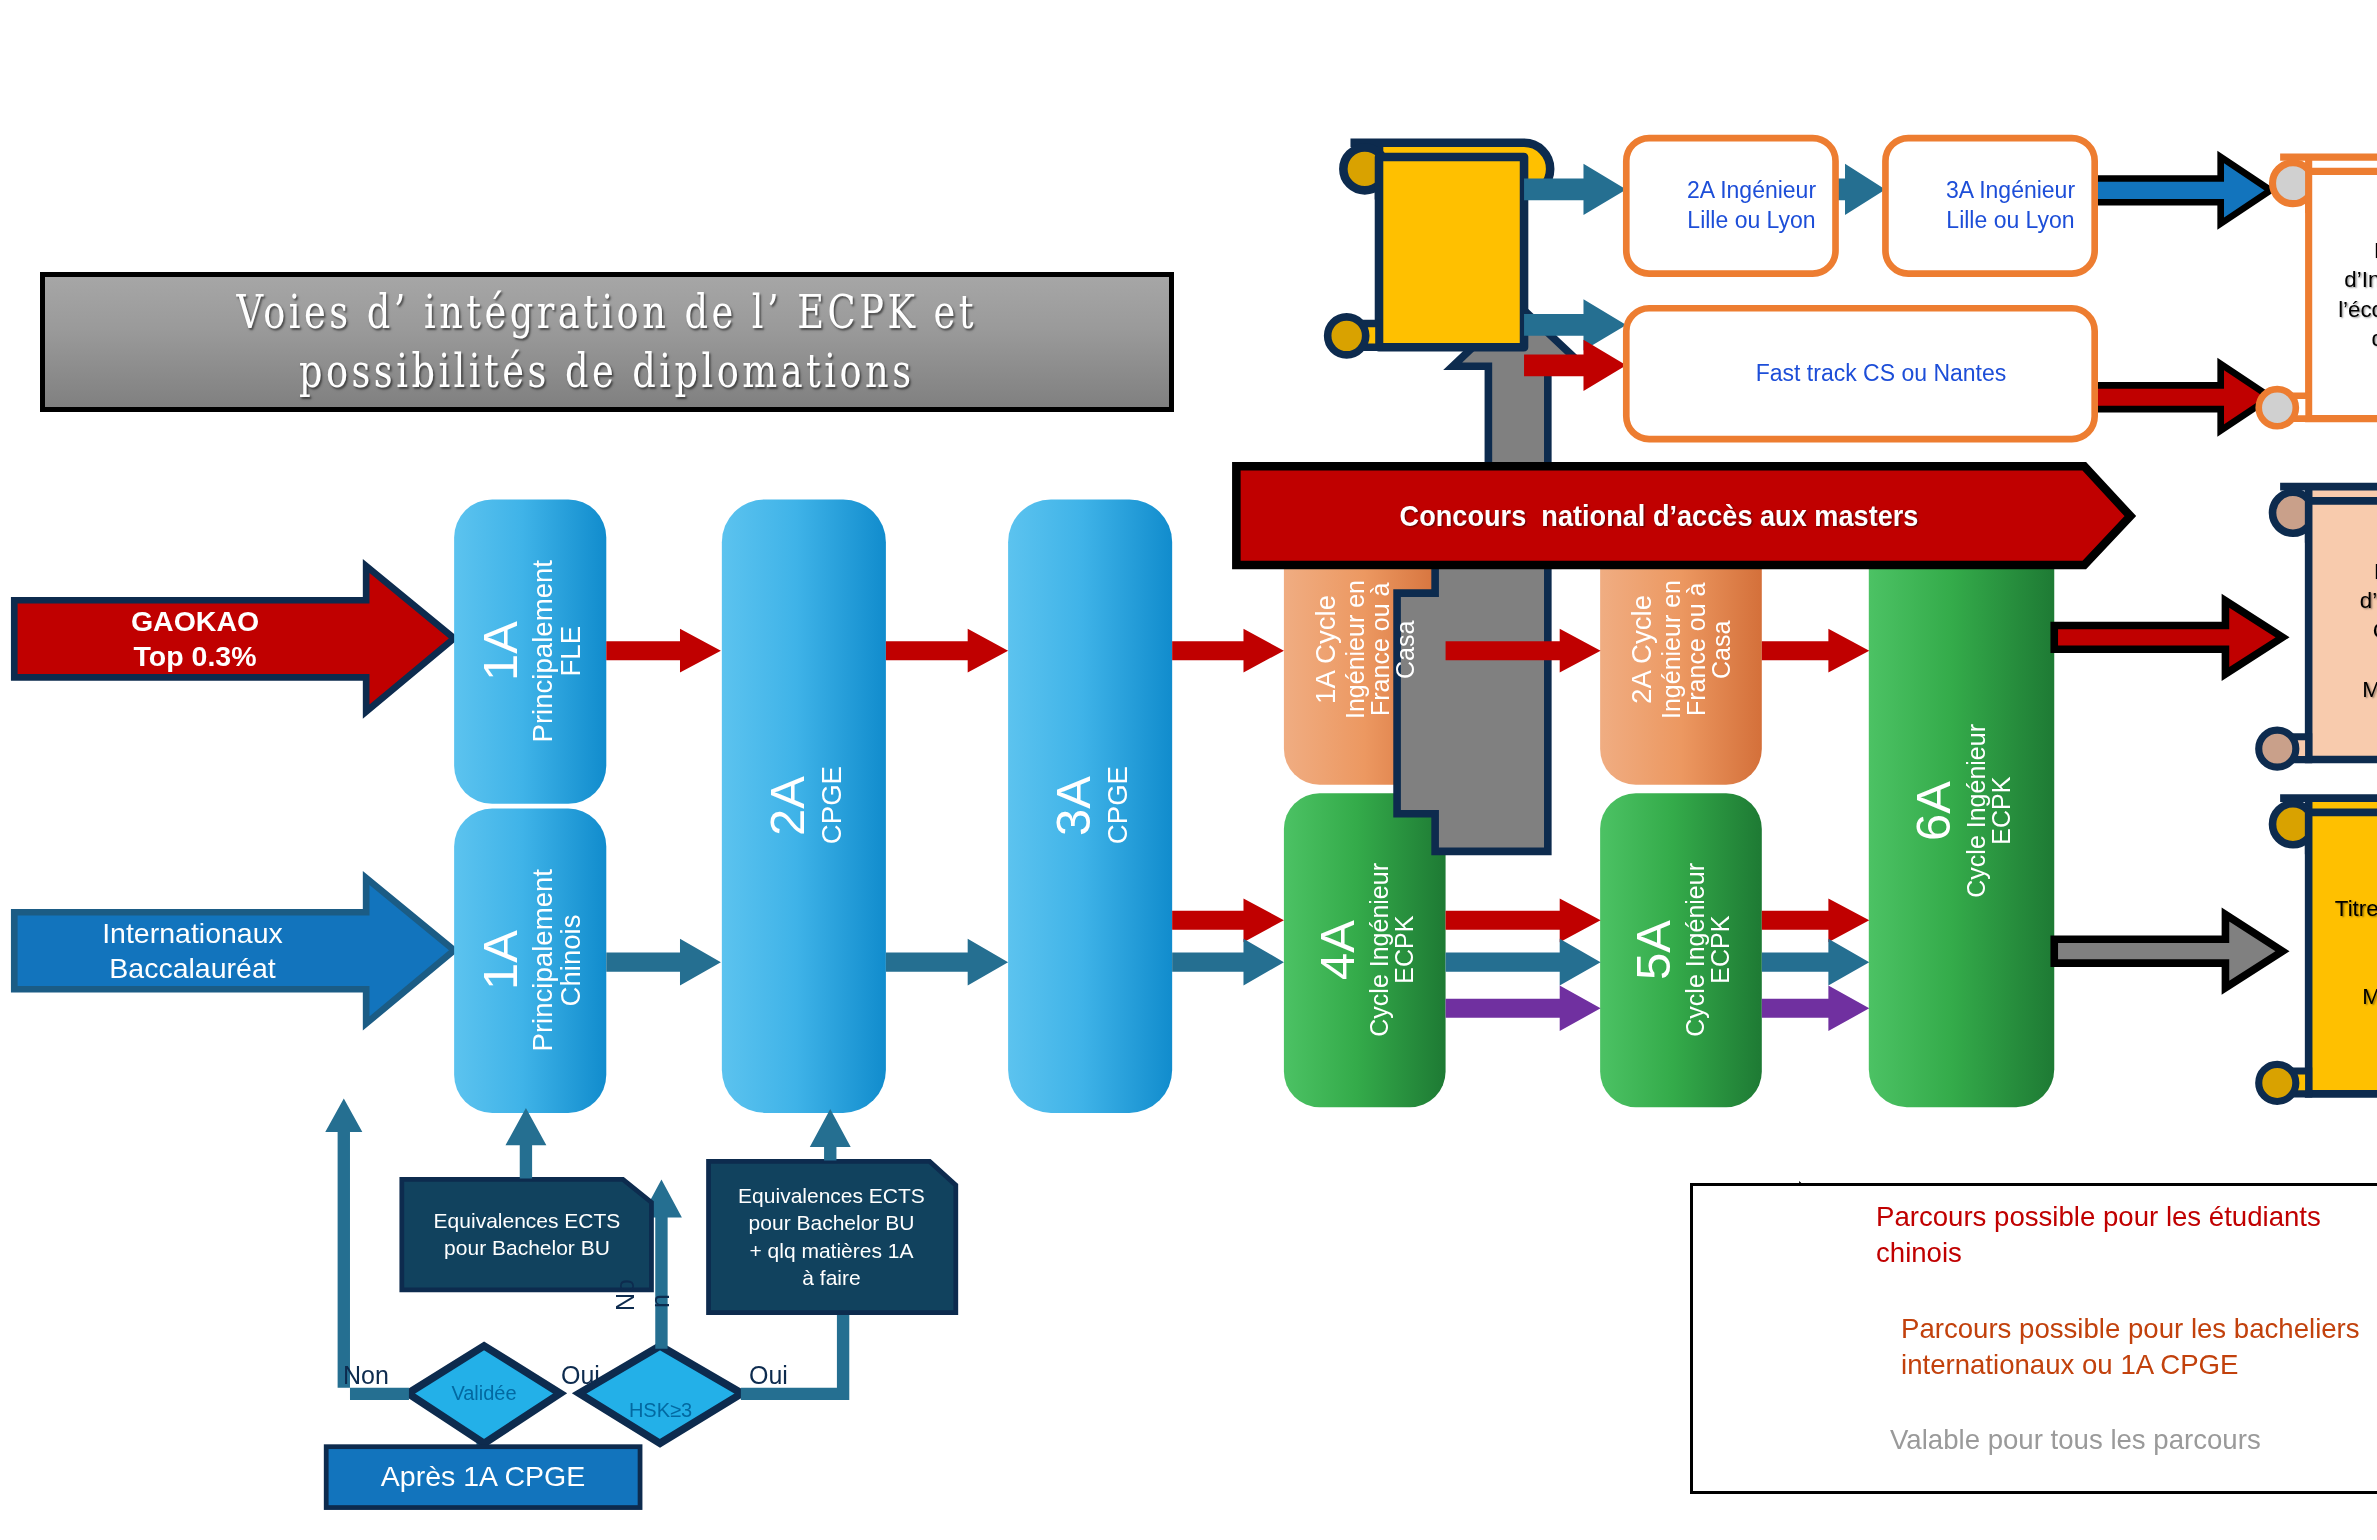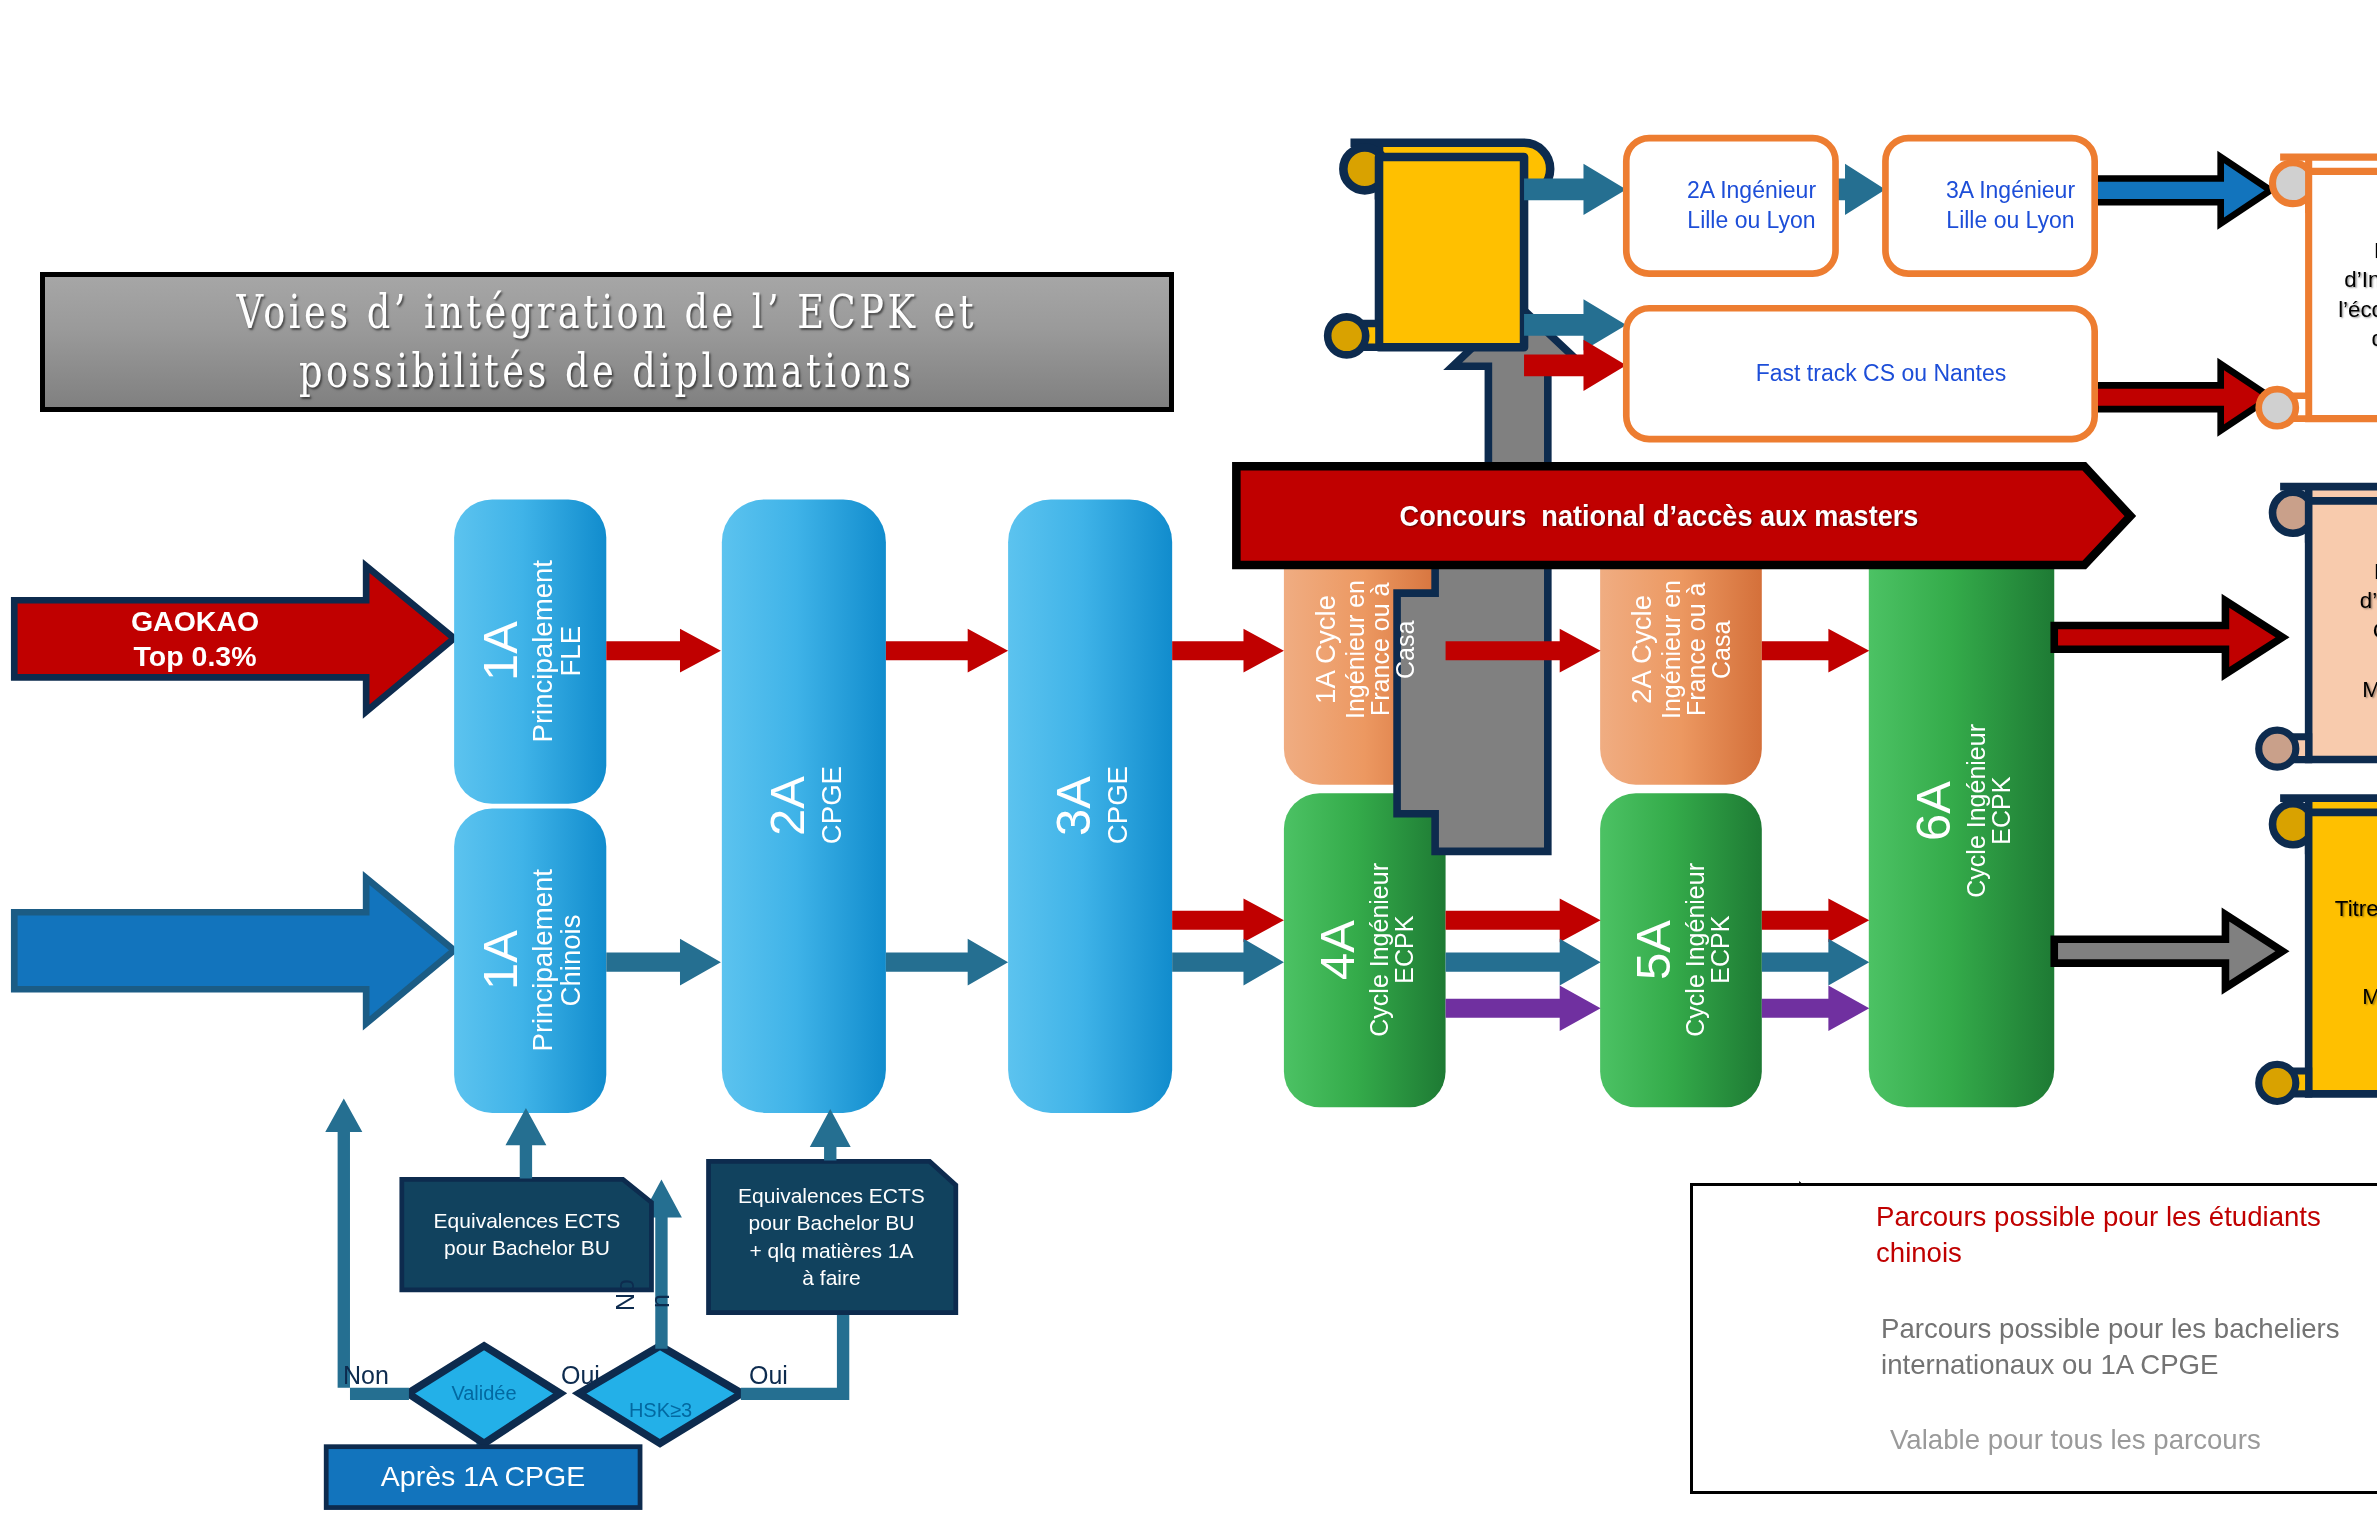--- a/index.html
+++ b/index.html
@@ -48,21 +48,21 @@
   .diamond-txt{color:#0369a1;font-size:20px;white-space:pre;}
   .apres-txt{color:#ffffff;font-size:28.5px;white-space:pre;}
   .yn{position:absolute;color:#0d2b4e;font-size:25px;white-space:pre;}
   .yn.rot{writing-mode:vertical-rl;transform:rotate(180deg);}
 
   
   #legend-box{position:absolute;left:1690px;top:1183px;width:968px;height:311px;
               background:#ffffff;border:3.8px solid #000000;box-sizing:border-box;}
   .leg-txt{position:absolute;font-size:27.6px;line-height:1.30;white-space:pre;}
   .leg-red{color:#c00000;}
-  .leg-blue{color:#737373;}
+  .leg-blue{color:#c2410c;margin-left:20px;}
   .leg-gray{color:#9a9a9a;}
 </style>
 </head>
 <body>
 
 <div class="stage">
 
   <svg class="layer" viewBox="0 0 5760 3240">
     <defs>
       <linearGradient id="gBlue" x1="0" y1="0" x2="1" y2="0">
@@ -282,20 +282,24 @@
 
   <div id="title-banner">
     <div class="tl">Voies d’ intégration de l’ ECPK et</div>
     <div class="tl">possibilités de diplomations</div>
   </div>
 
   <div class="lbl" style="left:28.5px;top:600px;width:333px;height:77px;font-weight:bold;">
     <span class="entry-lbl">GAOKAO
 Top 0.3%</span>
   </div>
+  <div class="lbl" style="left:19px;top:912px;width:347px;height:77px;">
+    <span class="entry-lbl">Internationaux
+Baccalauréat</span>
+  </div>
 
   <div class="lbl" style="left:454px;top:499px;width:152px;height:304px;">
     <span class="vtext col-lbl col-big" style="margin-right:3.8px;">1A</span>
     <span class="vtext col-lbl col-small" style="text-align:center;">Principalement
 FLE</span>
   </div>
   <div class="lbl" style="left:454px;top:808px;width:152px;height:304px;">
     <span class="vtext col-lbl col-big" style="margin-right:3.8px;">1A</span>
     <span class="vtext col-lbl col-small" style="text-align:center;">Principalement
 Chinois</span>

